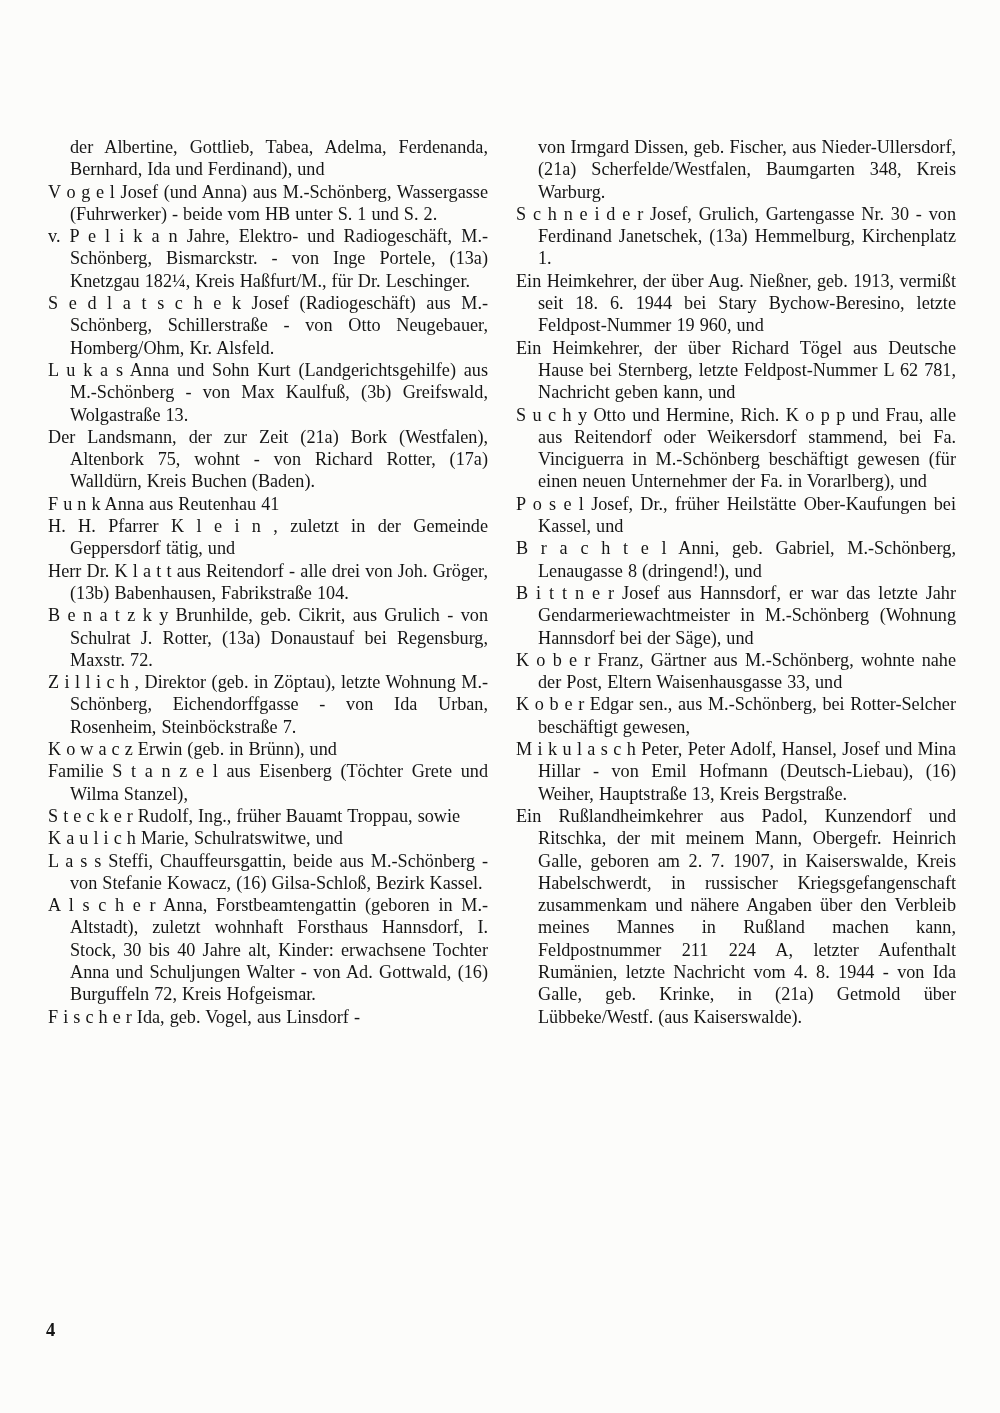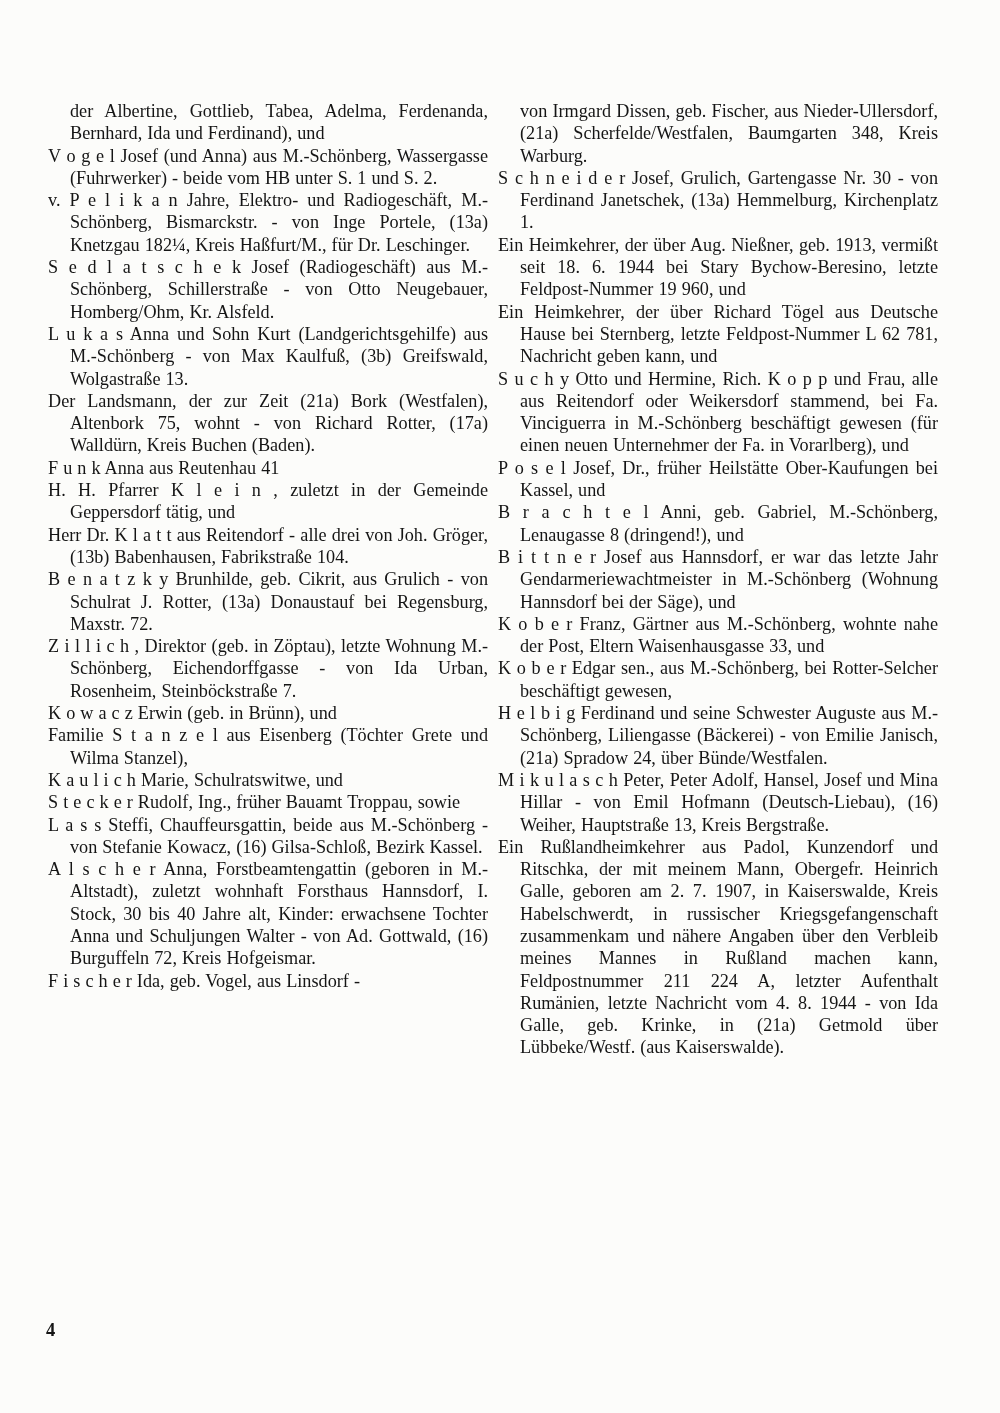--- a/index.html
+++ b/index.html
@@ -13,21 +13,22 @@
     color: #151515;
     font-family: "Liberation Serif", "DejaVu Serif", serif;
     position: relative;
     overflow: hidden;
   }
   .page {
     padding: 100px 46px 0 48px;
   }
   .columns {
     display: flex;
-    gap: 10px;
+    gap: 28px;
+    margin-top: 36px;
   }
   .col {
     width: 440px;
     flex: 0 0 440px;
   }
   .entry {
     margin: 0;
     font-size: 18.2px;
     line-height: 22.3px;
     text-align: justify;
@@ -61,39 +62,38 @@
       <p class="entry">S e d l a t s c h e k  Josef (Radiogeschäft) aus M.-Schönberg, Schillerstraße - von Otto Neugebauer, Homberg/Ohm, Kr. Alsfeld.</p>
       <p class="entry">L u k a s  Anna und Sohn Kurt (Landgerichtsgehilfe) aus M.-Schönberg - von Max Kaulfuß, (3b) Greifswald, Wolgastraße 13.</p>
       <p class="entry">Der Landsmann, der zur Zeit (21a) Bork (Westfalen), Altenbork 75, wohnt - von Richard Rotter, (17a) Walldürn, Kreis Buchen (Baden).</p>
       <p class="entry">F u n k  Anna aus Reutenhau 41</p>
       <p class="entry">H. H. Pfarrer K l e i n , zuletzt in der Gemeinde Geppersdorf tätig, und</p>
       <p class="entry">Herr Dr. K l a t t  aus Reitendorf - alle drei von Joh. Gröger, (13b) Babenhausen, Fabrikstraße 104.</p>
       <p class="entry">B e n a t z k y  Brunhilde, geb. Cikrit, aus Grulich - von Schulrat J. Rotter, (13a) Donaustauf bei Regensburg, Maxstr. 72.</p>
       <p class="entry">Z i l l i c h , Direktor (geb. in Zöptau), letzte Wohnung M.-Schönberg, Eichendorffgasse - von Ida Urban, Rosenheim, Steinböckstraße 7.</p>
       <p class="entry">K o w a c z  Erwin (geb. in Brünn), und</p>
       <p class="entry">Familie S t a n z e l  aus Eisenberg (Töchter Grete und Wilma Stanzel),</p>
+      <p class="entry">S t e c k e r  Rudolf, Ing., früher Bauamt Troppau, sowie</p>
       <p class="entry">K a u l i c h  Marie, Schulratswitwe, und</p>
-      <p class="entry">S t e c k e r  Rudolf, Ing., früher Bauamt Troppau, sowie</p>
       <p class="entry">L a s s  Steffi, Chauffeursgattin, beide aus M.-Schönberg - von Stefanie Kowacz, (16) Gilsa-Schloß, Bezirk Kassel.</p>
       <p class="entry">A l s c h e r  Anna, Forstbeamtengattin (geboren in M.-Altstadt), zuletzt wohnhaft Forsthaus Hannsdorf, I. Stock, 30 bis 40 Jahre alt, Kinder: erwachsene Tochter Anna und Schuljungen Walter - von Ad. Gottwald, (16) Burguffeln 72, Kreis Hofgeismar.</p>
       <p class="entry">F i s c h e r  Ida, geb. Vogel, aus Linsdorf -</p>
     </div>
 
     <div class="col">
       <p class="entry cont">von Irmgard Dissen, geb. Fischer, aus Nieder-Ullersdorf, (21a) Scherfelde/Westfalen, Baumgarten 348, Kreis Warburg.</p>
       <p class="entry">S c h n e i d e r  Josef, Grulich, Gartengasse Nr. 30 - von Ferdinand Janetschek, (13a) Hemmelburg, Kirchenplatz 1.</p>
       <p class="entry">Ein Heimkehrer, der über Aug. Nießner, geb. 1913, vermißt seit 18. 6. 1944 bei Stary Bychow-Beresino, letzte Feldpost-Nummer 19 960, und</p>
       <p class="entry">Ein Heimkehrer, der über Richard Tögel aus Deutsche Hause bei Sternberg, letzte Feldpost-Nummer L 62 781, Nachricht geben kann, und</p>
       <p class="entry">S u c h y  Otto und Hermine, Rich. K o p p und Frau, alle aus Reitendorf oder Weikersdorf stammend, bei Fa. Vinciguerra in M.-Schönberg beschäftigt gewesen (für einen neuen Unternehmer der Fa. in Vorarlberg), und</p>
       <p class="entry">P o s e l  Josef, Dr., früher Heilstätte Ober-Kaufungen bei Kassel, und</p>
       <p class="entry">B r a c h t e l  Anni, geb. Gabriel, M.-Schönberg, Lenaugasse 8 (dringend!), und</p>
       <p class="entry">B i t t n e r  Josef aus Hannsdorf, er war das letzte Jahr Gendarmeriewachtmeister in M.-Schönberg (Wohnung Hannsdorf bei der Säge), und</p>
       <p class="entry">K o b e r  Franz, Gärtner aus M.-Schönberg, wohnte nahe der Post, Eltern Waisenhausgasse 33, und</p>
       <p class="entry">K o b e r  Edgar sen., aus M.-Schönberg, bei Rotter-Selcher beschäftigt gewesen,</p>
-      <p class="entry">H e l b i g  Ferdinand und seine Schwester Auguste aus M.-Schönberg, Liliengasse (Bäckerei) - von Emilie Janisch, (21a) Spradow 24, über Bünde/Westfalen.</p>
       <p class="entry">M i k u l a s c h  Peter, Peter Adolf, Hansel, Josef und Mina Hillar - von Emil Hofmann (Deutsch-Liebau), (16) Weiher, Hauptstraße 13, Kreis Bergstraße.</p>
       <p class="entry">Ein Rußlandheimkehrer aus Padol, Kunzendorf und Ritschka, der mit meinem Mann, Obergefr. Heinrich Galle, geboren am 2. 7. 1907, in Kaiserswalde, Kreis Habelschwerdt, in russischer Kriegsgefangenschaft zusammenkam und nähere Angaben über den Verbleib meines Mannes in Rußland machen kann, Feldpostnummer 211 224 A, letzter Aufenthalt Rumänien, letzte Nachricht vom 4. 8. 1944 - von Ida Galle, geb. Krinke, in (21a) Getmold über Lübbeke/Westf. (aus Kaiserswalde).</p>
     </div>
 
   </div>
 </div>
 
 <div class="page-number">4</div>
 
 </body></html>

